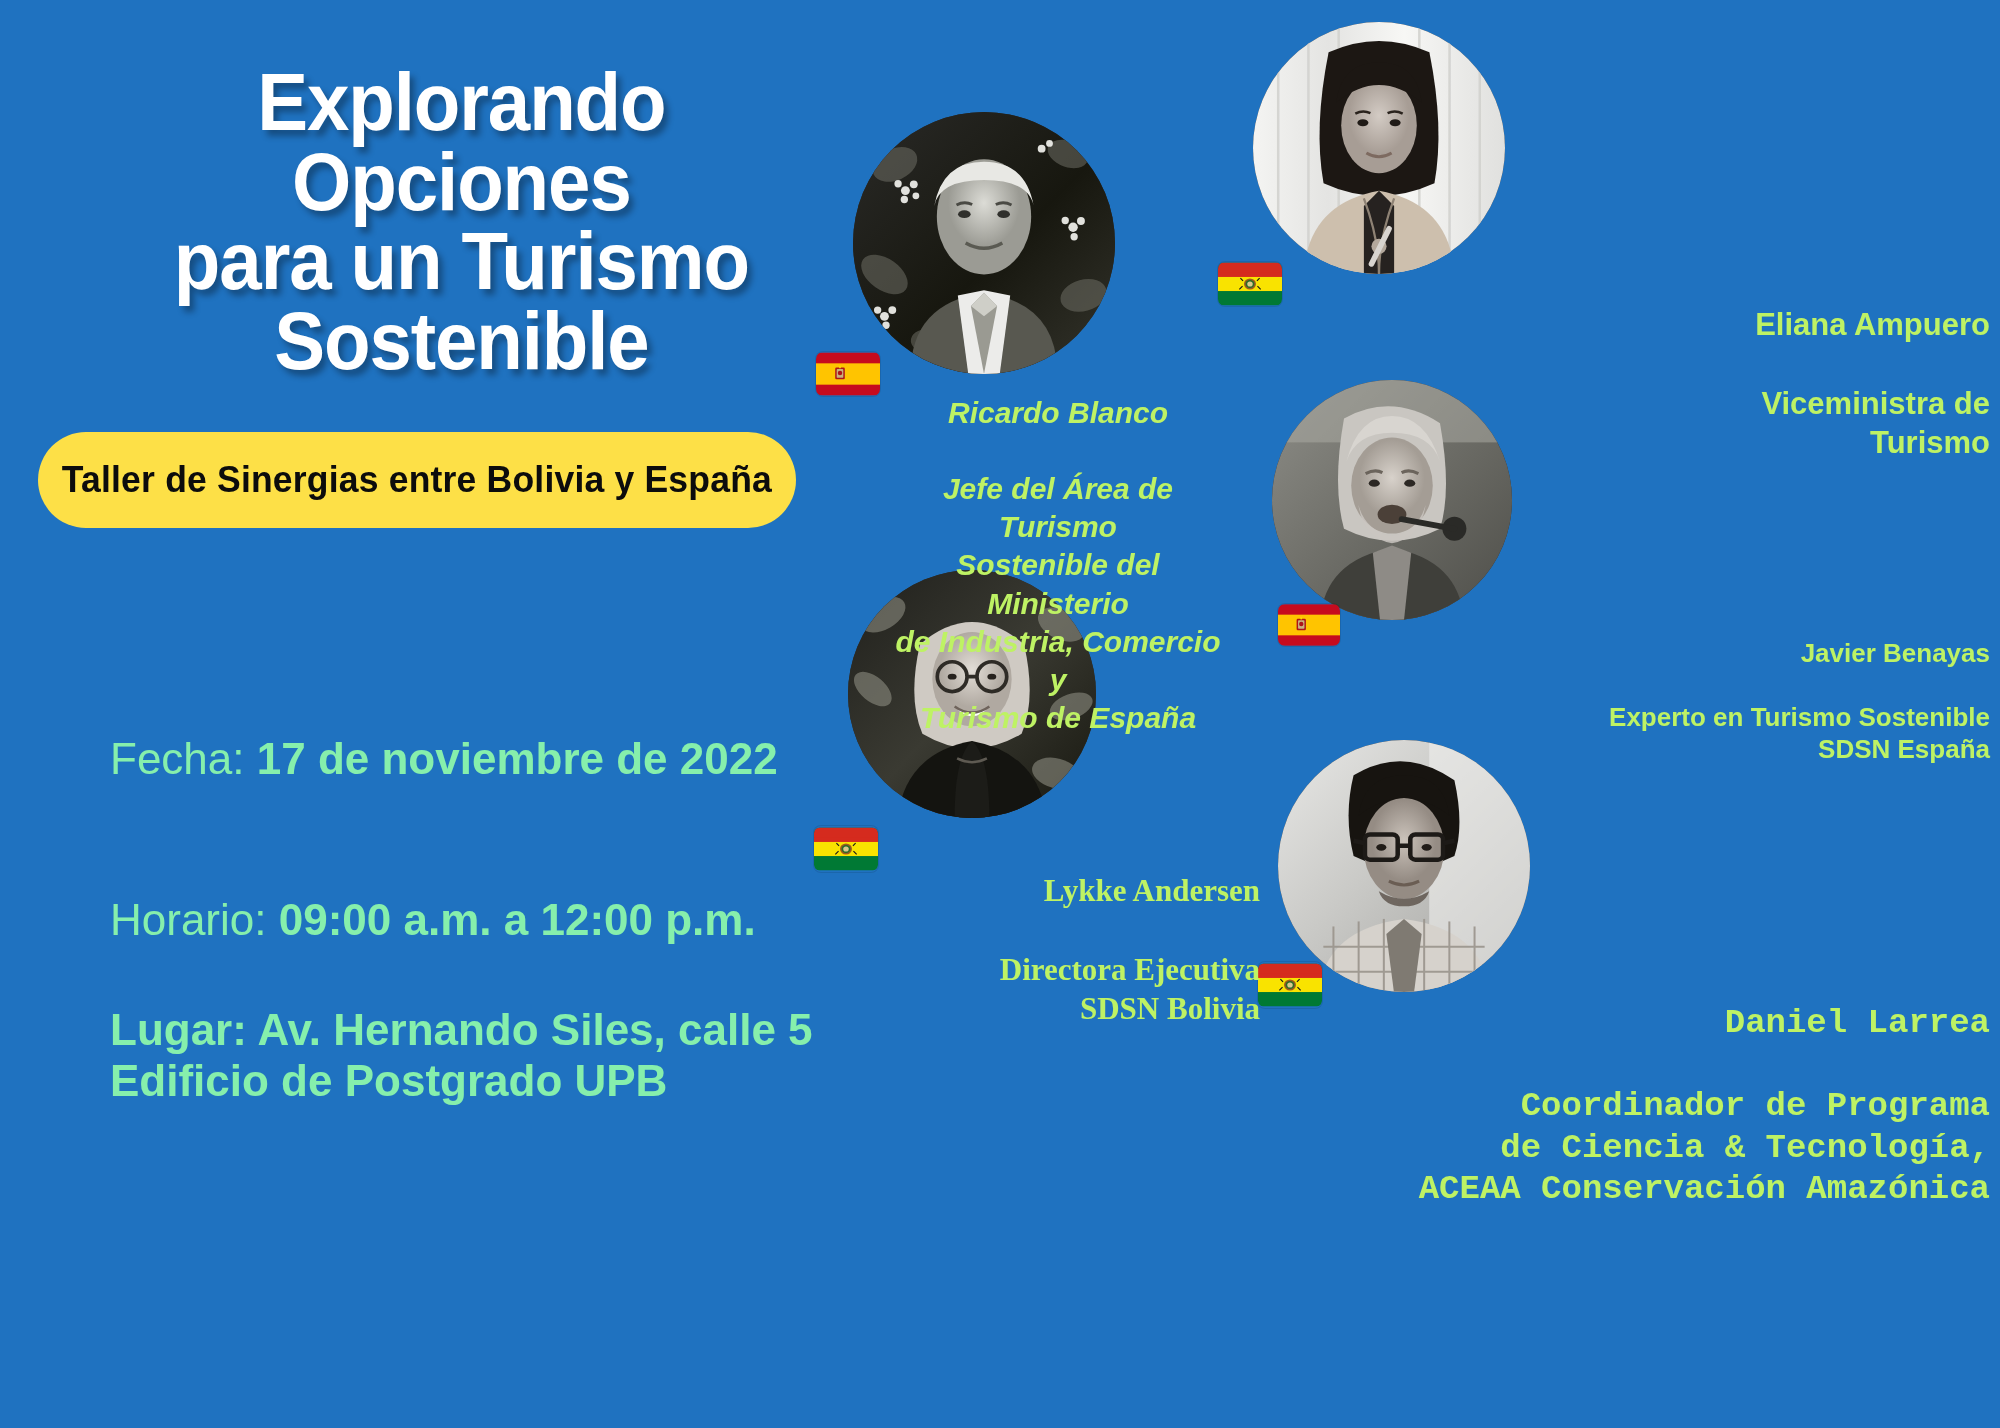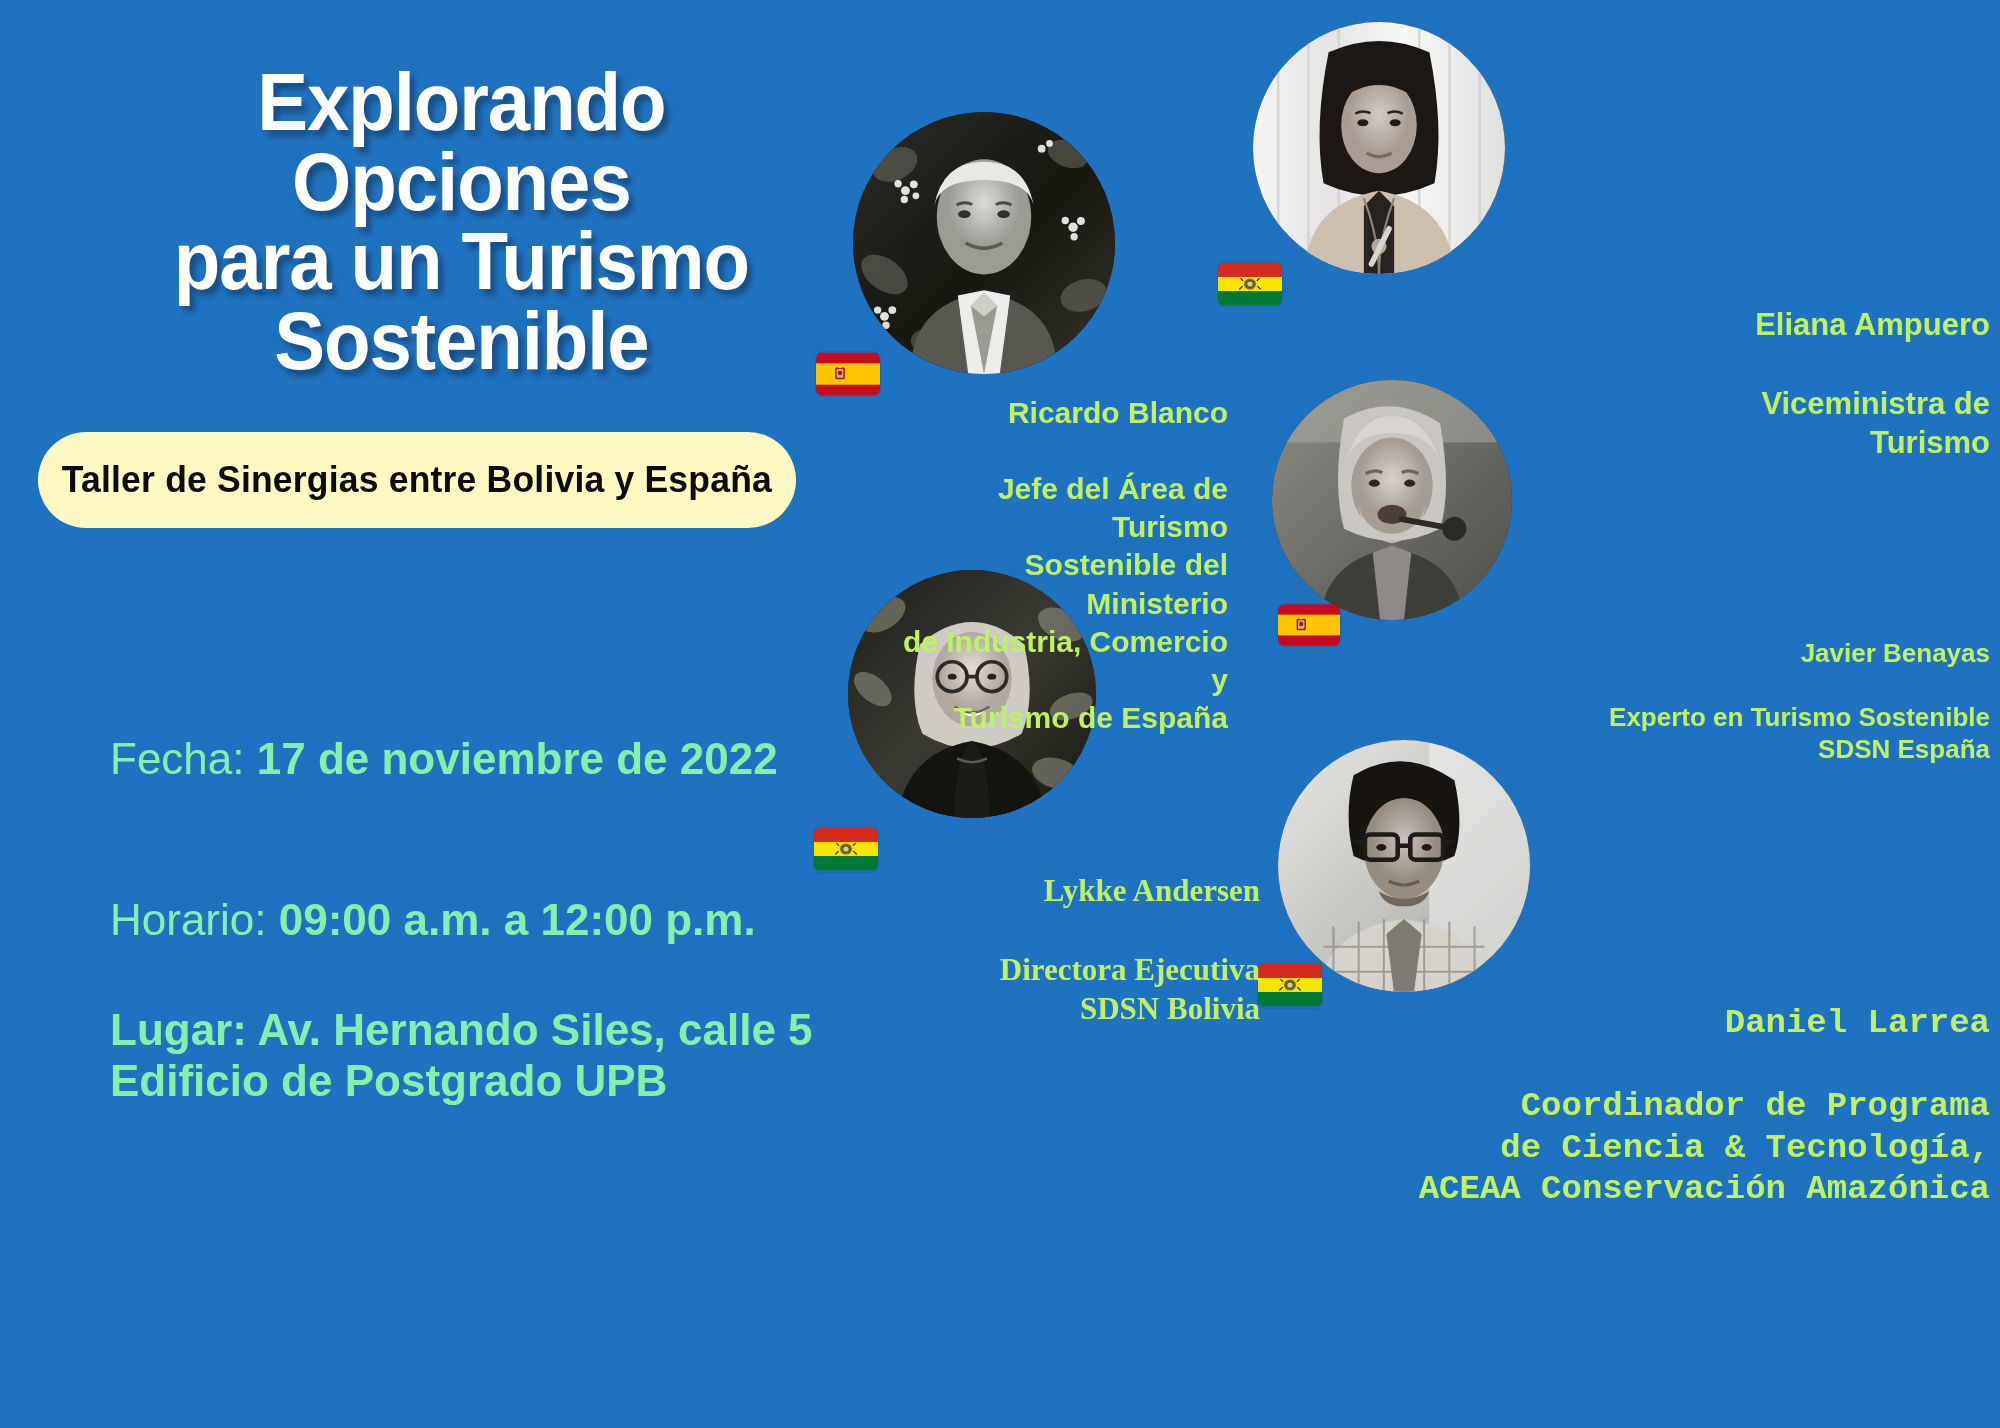--- a/index.html
+++ b/index.html
@@ -36,21 +36,21 @@
   }
 
   
   .pill {
     position: absolute;
     left: 38px;
     top: 432px;
     width: 758px;
     height: 96px;
     border-radius: 48px;
-    background: #fef9c3;
+    background: #fde047;
     display: flex;
     align-items: center;
     justify-content: center;
   }
   .pill-text {
     color: #0c0c0c;
     font-family: "Liberation Sans Narrow", "Liberation Sans", sans-serif;
     font-weight: bold;
     font-size: 37px;
     letter-spacing: 0.2px;
@@ -98,21 +98,21 @@
     border-radius: 7px;
     overflow: hidden;
     box-shadow: 0 0 0 1px rgba(0,0,0,0.10);
   }
   .flag svg { display: block; width: 100%; height: 100%; }
 
   
   .s-ricardo {
     left: 888px; top: 356px; width: 340px;
     font-family: "Liberation Sans", sans-serif;
-    font-size: 30px; text-align: right; line-height: 1.27;
+    font-size: 30px; text-align: center; line-height: 1.27; font-style: italic;
   }
   .s-eliana {
     left: 1520px; top: 266px; width: 470px;
     font-family: "Liberation Sans", sans-serif;
     font-size: 31px; text-align: right; line-height: 1.27;
   }
   .s-javier {
     left: 1430px; top: 606px; width: 560px;
     font-family: "Liberation Sans Narrow", "Liberation Sans", sans-serif;
     font-size: 26px; text-align: right; line-height: 1.23;

